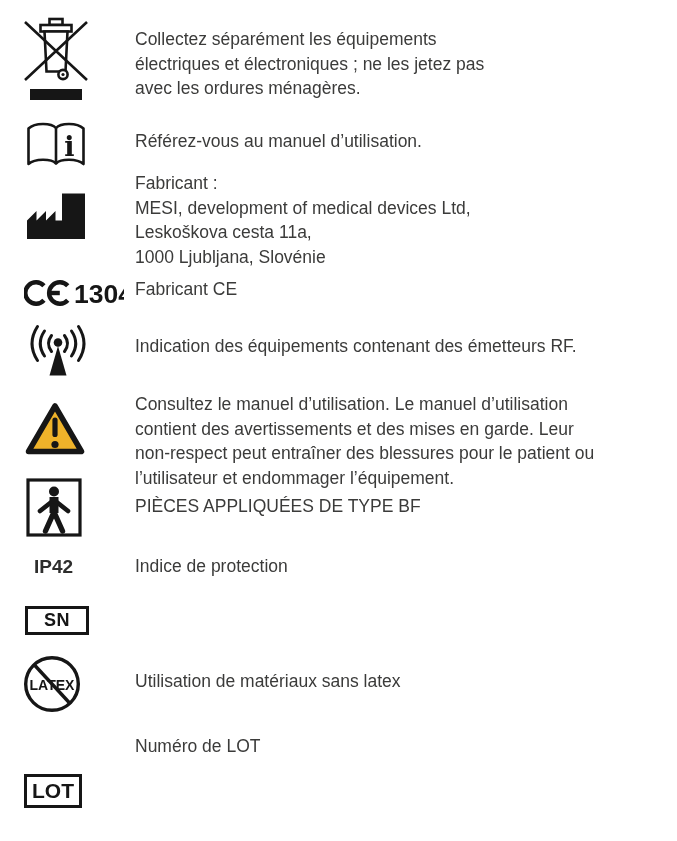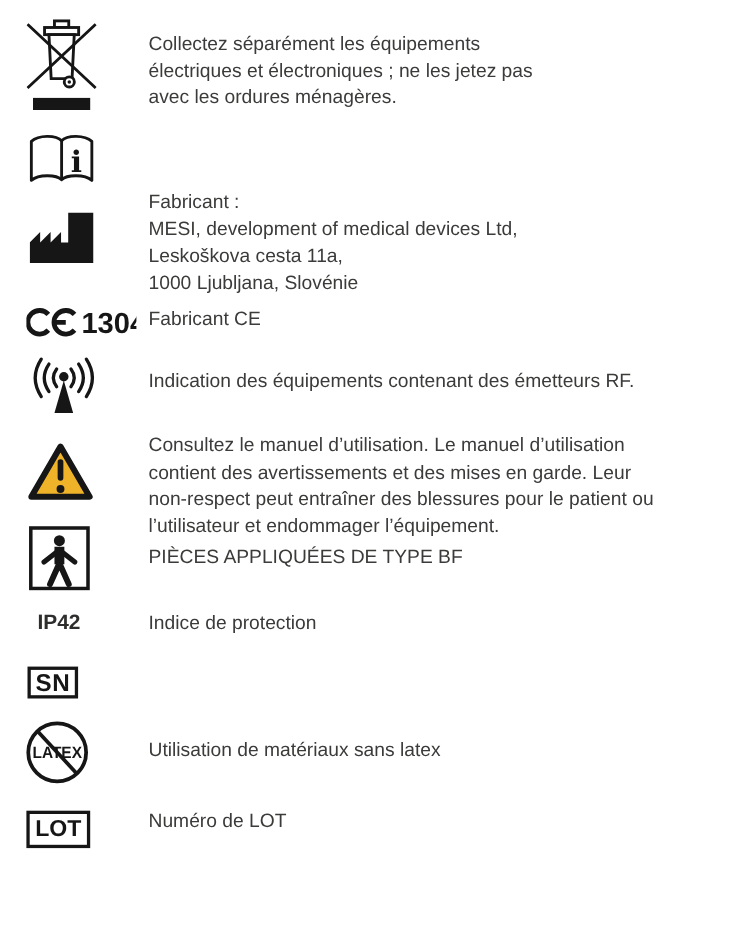--- a/index.html
+++ b/index.html
@@ -55,20 +55,21 @@
   </svg>
   <div class="desc" style="top:27px">Collectez séparément les équipements
 électriques et électroniques ; ne les jetez pas
 avec les ordures ménagères.</div>
 
   <svg class="icon" style="left:25px;top:121px" width="62" height="47" viewBox="0 0 62 47">
     <path d="M31,7 C26,1.5 10,1.5 3.5,7.5 V43 C10,37.5 26,37.5 31,42.5 C36,37.5 52,37.5 58.5,43 V7.5 C52,1.5 36,1.5 31,7 Z" fill="#ffffff" stroke="#161616" stroke-width="2.6" stroke-linejoin="round"></path>
     <path d="M31,7 V42.5" stroke="#161616" stroke-width="2.6"></path>
     <text x="44.5" y="35" text-anchor="middle" font-family="'DejaVu Serif',serif" font-size="27" font-weight="bold" fill="#161616">i</text>
   </svg>
+  <div class="desc" style="top:129px">Référez-vous au manuel d’utilisation.</div>
 
   <svg class="icon" style="left:27px;top:191px" width="58" height="48" viewBox="0 0 58 48">
     <path d="M0,48 V29.5 L9.5,20 V29.5 L19,20 V29.5 L28.5,20 V29.5 H35 V2.5 H58 V48 Z" fill="#161616"></path>
   </svg>
   <div class="desc" style="top:171px">Fabricant :
 MESI, development of medical devices Ltd,
 Leskoškova cesta 11a,
 1000 Ljubljana, Slovénie</div>
 
   <svg class="icon" style="left:24px;top:279px" width="100" height="28" viewBox="0 0 100 28">
@@ -110,29 +111,29 @@
     <circle cx="28" cy="13.5" r="5" fill="#161616"></circle>
     <path d="M28,19 V35" stroke="#161616" stroke-width="9" fill="none"></path>
     <path d="M14,33 L28,22 L42,33" stroke="#161616" stroke-width="4.6" fill="none" stroke-linecap="round"></path>
     <path d="M28,34 L19.5,53 M28,34 L36.5,53" stroke="#161616" stroke-width="5.4" fill="none" stroke-linecap="round"></path>
   </svg>
   <div class="desc" style="top:494px">PIÈCES APPLIQUÉES DE TYPE BF</div>
 
   <div class="plain-code" style="left:34px;top:556px">IP42</div>
   <div class="desc" style="top:554px">Indice de protection</div>
 
-  <div class="code-box" style="left:25px;top:606px;width:46px;height:29px;font-size:22px;letter-spacing:0.5px">
+  <div class="code-box" style="left:25px;top:606px;width:64px;height:29px;font-size:18px;letter-spacing:0.5px">
     <span>SN</span>
   </div>
 
   <svg class="icon" style="left:22px;top:654px" width="60" height="60" viewBox="0 0 60 60">
     <circle cx="30" cy="30" r="26.3" fill="none" stroke="#161616" stroke-width="3.4"></circle>
     <text x="30" y="35.5" text-anchor="middle" font-family="'Liberation Sans',sans-serif" font-size="15" font-weight="bold" fill="#161616" textLength="45" lengthAdjust="spacingAndGlyphs">LATEX</text>
     <path d="M12,10.5 L48.5,50" stroke="#161616" stroke-width="3.4"></path>
   </svg>
   <div class="desc" style="top:669px">Utilisation de matériaux sans latex</div>
 
-  <div class="code-box" style="left:24px;top:737px;width:58px;height:34px;font-size:21px">
+  <div class="code-box" style="left:24px;top:774px;width:58px;height:34px;font-size:21px">
     <span>LOT</span>
   </div>
   <div class="desc" style="top:734px">Numéro de LOT</div>
 
 </div>
 
 </body></html>

